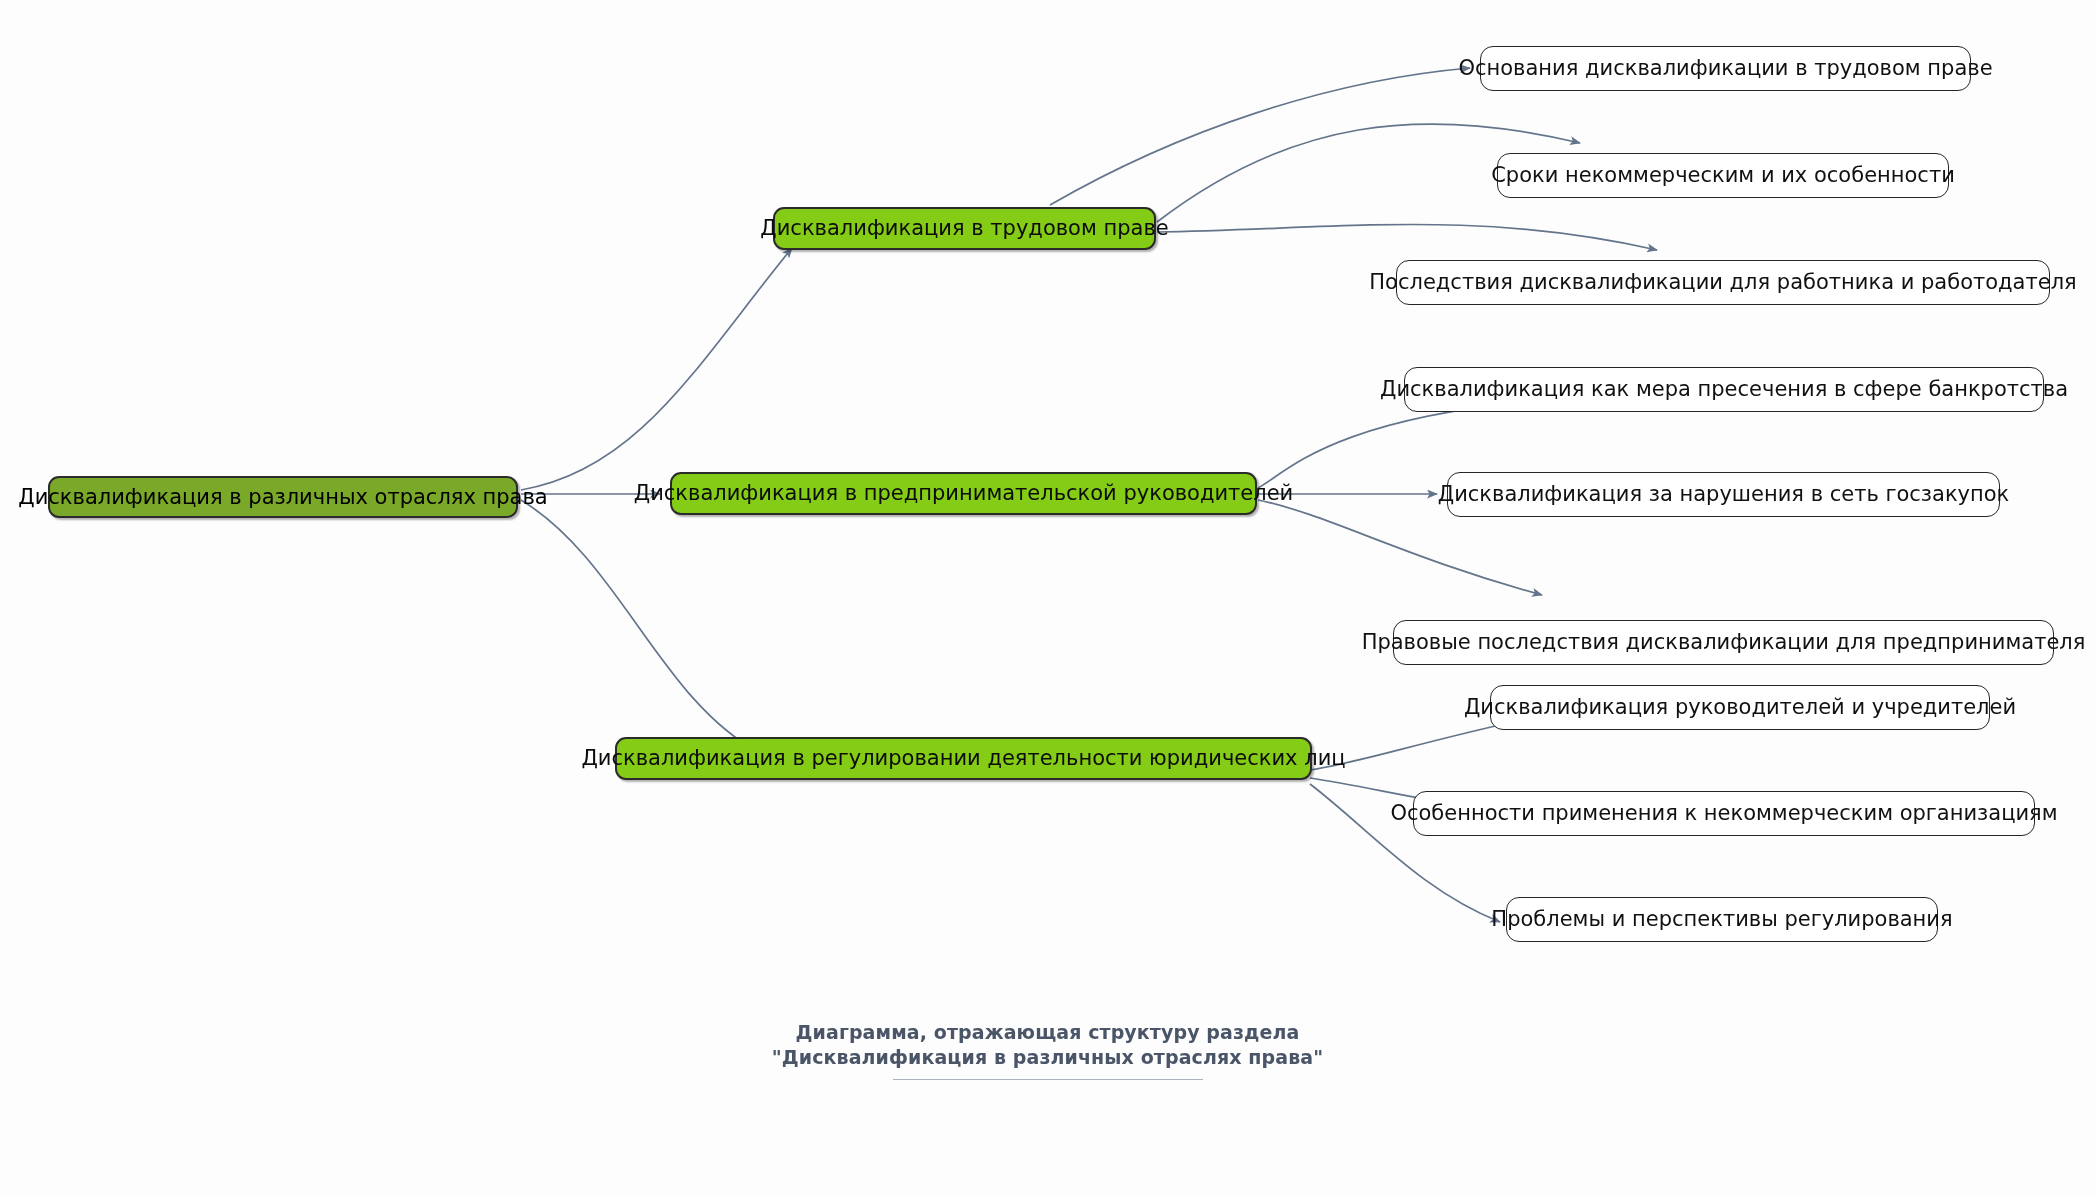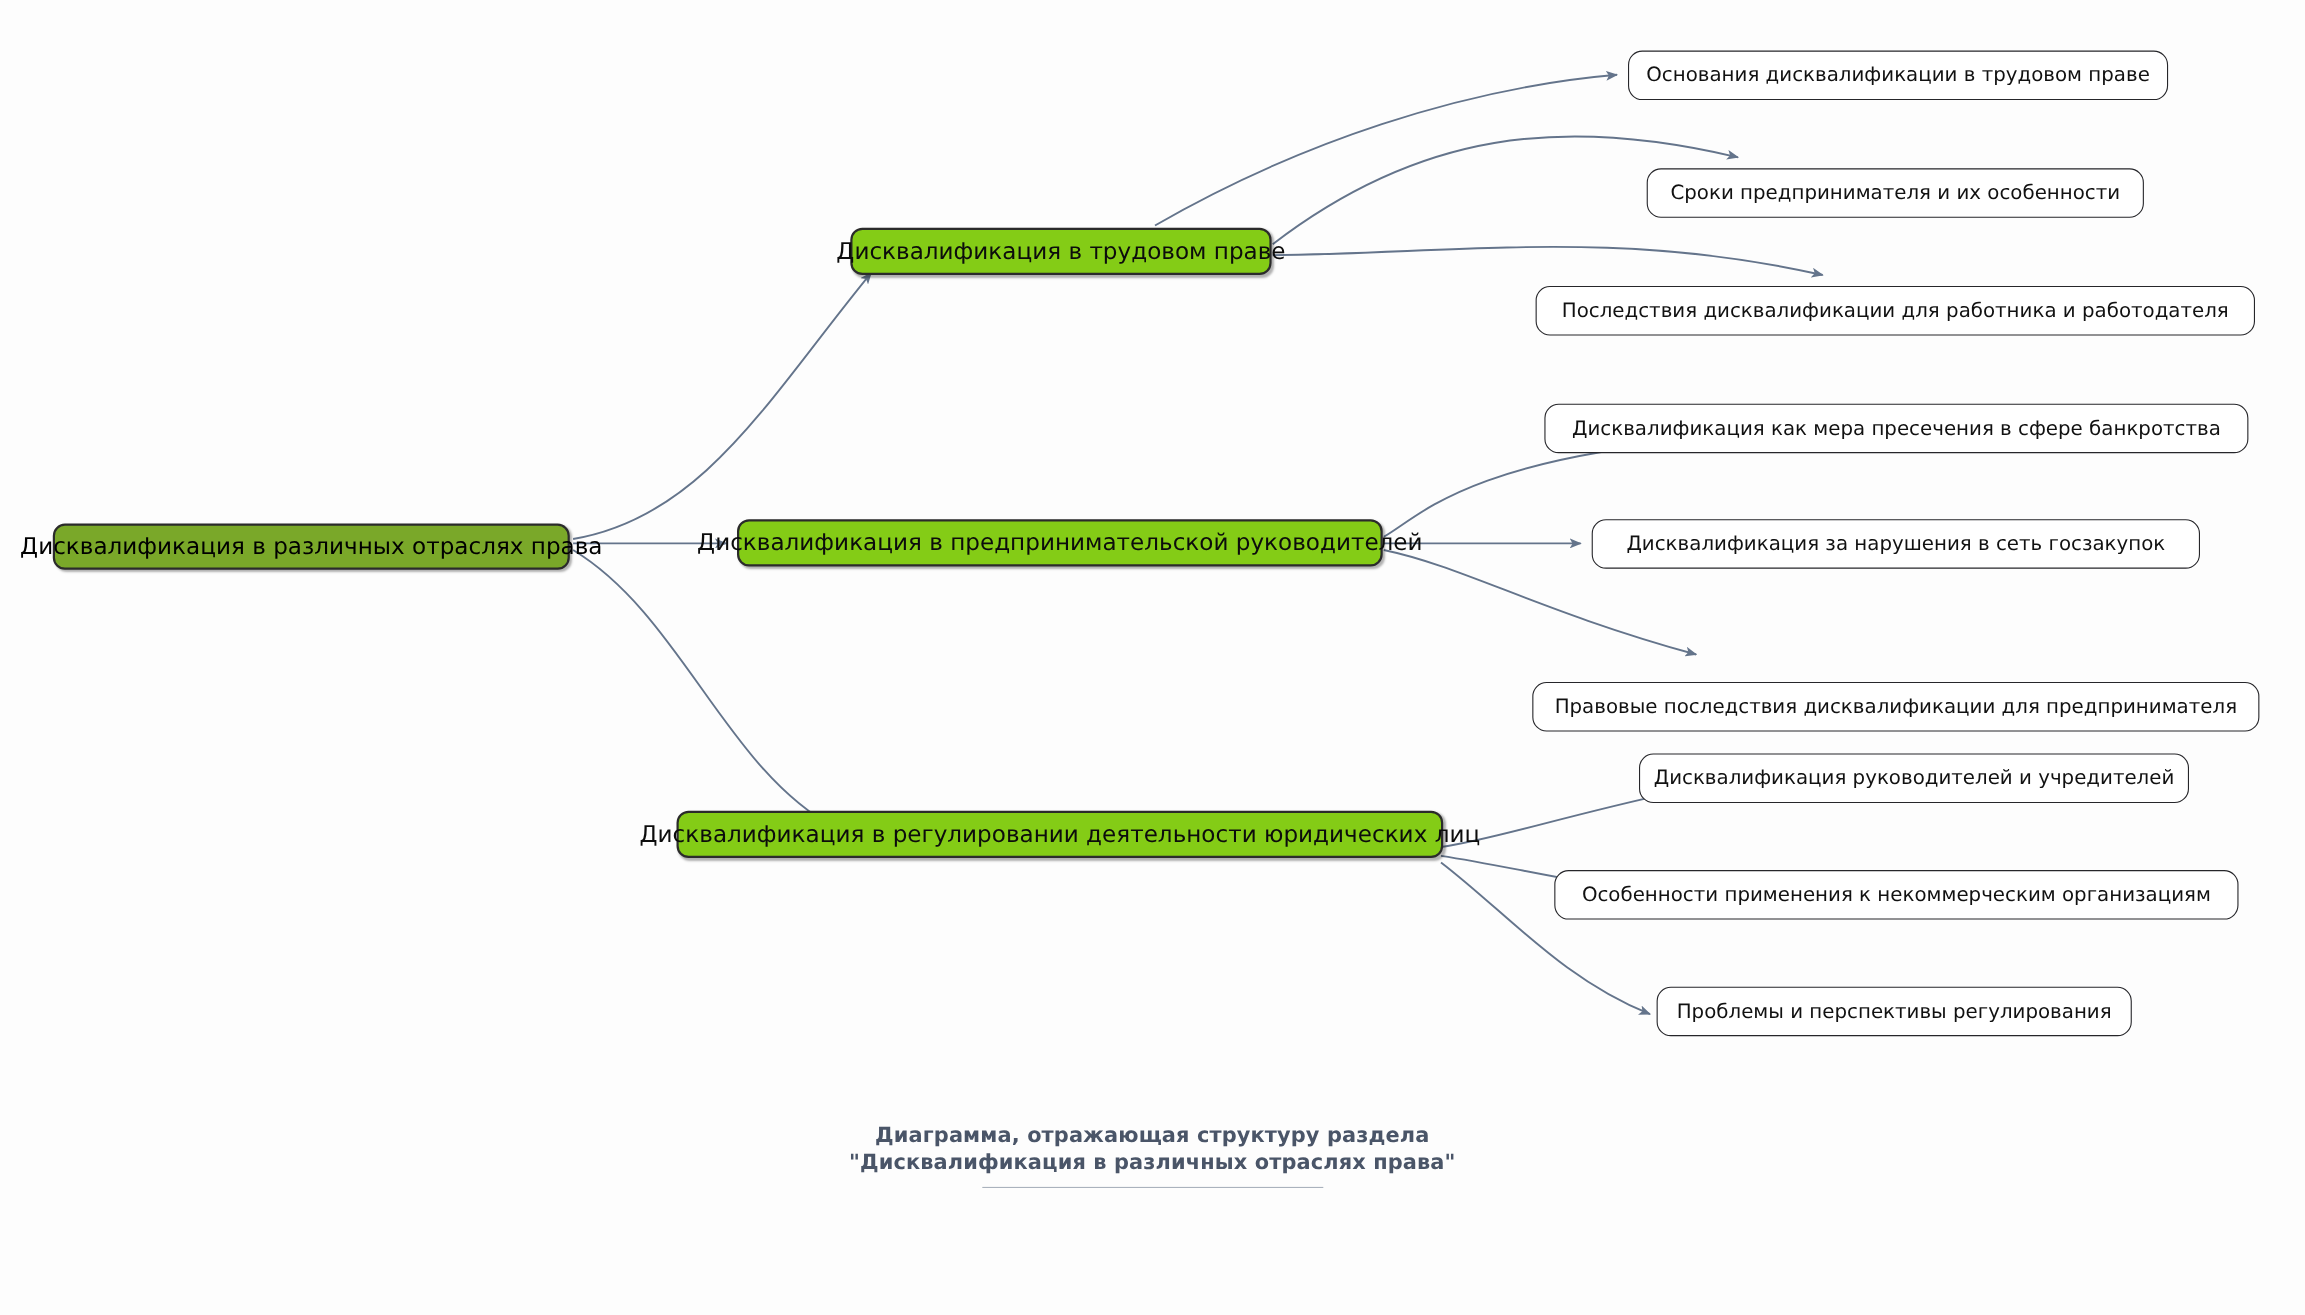--- a/index.html
+++ b/index.html
@@ -69,21 +69,21 @@
     font-size: 21px;
     padding: 0 16px;
   }
 
   
   .node.leaf {
     background: #ffffff;
     border: 1.6px solid #26262a;
     border-radius: 13px;
     color: #111111;
-    font-size: 18px;
+    font-size: 21px;
     padding: 0 1px;
   }
 
   
   #footer {
     position: absolute;
     left: 0;
     top: 1020px;
     width: 2095px;
     text-align: center;
@@ -139,21 +139,21 @@
       <div class="node root" style="left: 48px; top: 476px; width: 470px; height: 42px;">
         <span class="node-label">Дисквалификация в различных отраслях права</span>
       </div>
       <div class="node branch" style="left: 773px; top: 207px; width: 383px; height: 43px;">
         <span class="node-label">Дисквалификация в трудовом праве</span>
       </div>
       <div class="node leaf" style="left: 1480px; top: 46px; width: 491px; height: 45px;">
         <span class="node-label">Основания дисквалификации в трудовом праве</span>
       </div>
       <div class="node leaf" style="left: 1497px; top: 153px; width: 452px; height: 45px;">
-        <span class="node-label">Сроки предпринимателя и их особенности</span>
+        <span class="node-label">Сроки некоммерческим и их особенности</span>
       </div>
       <div class="node leaf" style="left: 1396px; top: 260px; width: 654px; height: 45px;">
         <span class="node-label">Последствия дисквалификации для работника и работодателя</span>
       </div>
       <div class="node branch" style="left: 670px; top: 472px; width: 587px; height: 43px;">
         <span class="node-label">Дисквалификация в предпринимательской руководителей</span>
       </div>
       <div class="node leaf" style="left: 1404px; top: 367px; width: 640px; height: 45px;">
         <span class="node-label">Дисквалификация как мера пресечения в сфере банкротства</span>
       </div>

